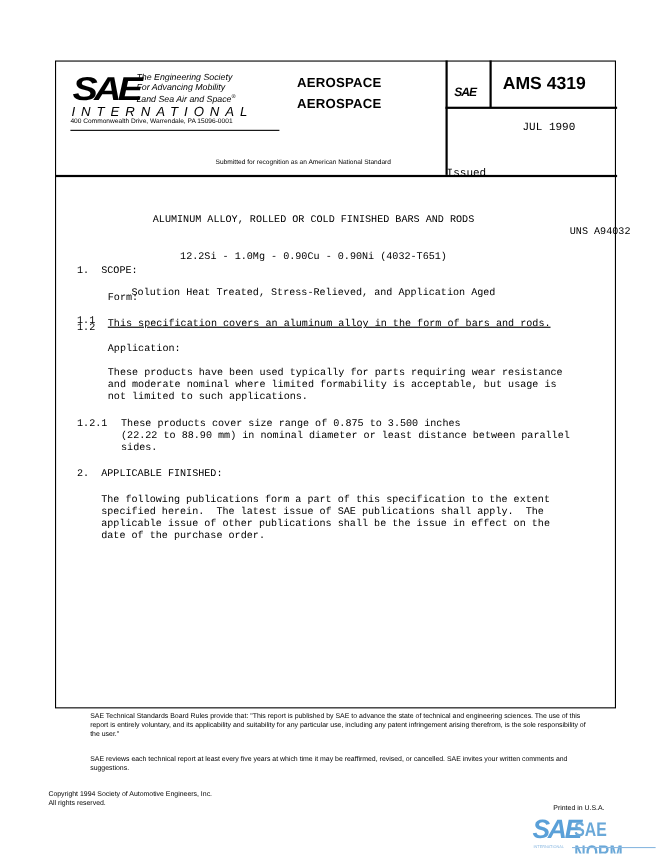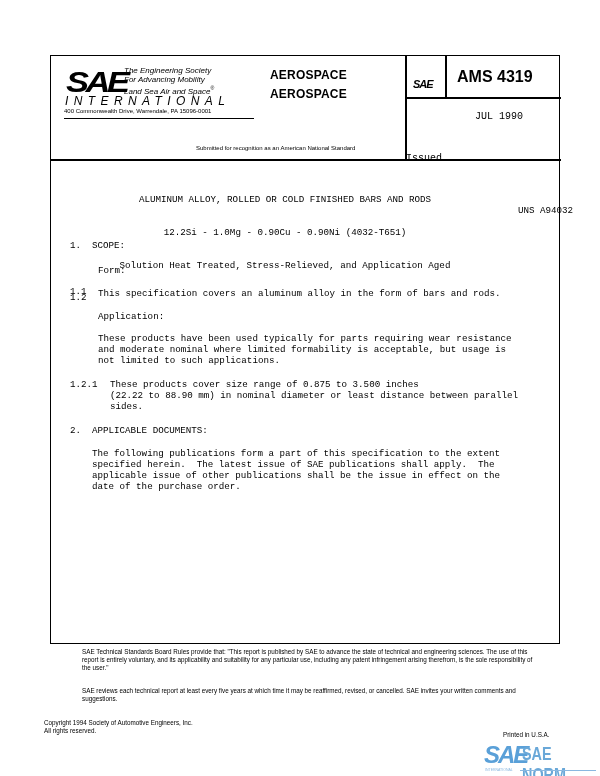--- a/index.html
+++ b/index.html
@@ -61,35 +61,35 @@
   <div>12.2Si - 1.0Mg - 0.90Cu - 0.90Ni (4032-T651)</div>
   <div>Solution Heat Treated, Stress-Relieved, and Application Aged</div>
 </div>
 <div class="abs mono body-t" style="left:482px; top:205px;margin-left:36px;">UNS A94032</div>
 
 <div class="abs mono body-t" style="left:70px; top:240px;">1.</div>
 <div class="abs mono body-t" style="left:92px; top:240px;">SCOPE:</div>
 
 <div class="abs mono body-t" style="left:70px; top:265px;margin-top:21px;">1.1</div>
 <div class="abs mono body-t" style="left:98px; top:265px;">Form:</div>
-<div class="abs mono body-t" style="left:98px; top:288px;">This specification covers an aluminum alloy in the form of bars and rods.</div>
+<div class="abs mono body-t" style="left:98px; top:288px;text-decoration:underline;">This specification covers an aluminum alloy in the form of bars and rods.</div>
 
 <div class="abs mono body-t" style="left:70px; top:292px;">1.2</div>
 <div class="abs mono body-t" style="left:98px; top:311px;">Application:</div>
 <div class="abs mono body-t" style="left:98px; top:333px;">These products have been used typically for parts requiring wear resistance
 and moderate nominal where limited formability is acceptable, but usage is
 not limited to such applications.</div>
 
 <div class="abs mono body-t" style="left:70px; top:379px;">1.2.1</div>
 <div class="abs mono body-t" style="left:110px; top:379px;font-family:Liberation Mono, monospace;">These products cover size range of 0.875 to 3.500 inches
 (22.22 to 88.90 mm) in nominal diameter or least distance between parallel
 sides.</div>
 
 <div class="abs mono body-t" style="left:70px; top:425px;">2.</div>
-<div class="abs mono body-t" style="left:92px; top:425px;">APPLICABLE DOCUMENTS:</div>
+<div class="abs mono body-t" style="left:92px; top:425px;">APPLICABLE FINISHED:</div>
 <div class="abs mono body-t" style="left:92px; top:448px;">The following publications form a part of this specification to the extent
 specified herein.  The latest issue of SAE publications shall apply.  The
 applicable issue of other publications shall be the issue in effect on the
 date of the purchase order.</div>
 
 <div class="abs sans foot" style="left:82px; top:648px; width:455px;">SAE Technical Standards Board Rules provide that: "This report is published by SAE to advance the state of technical and engineering sciences. The use of this report is entirely voluntary, and its applicability and suitability for any particular use, including any patent infringement arising therefrom, is the sole responsibility of the user."</div>
 <div class="abs sans foot" style="left:82px; top:687px; width:455px;">SAE reviews each technical report at least every five years at which time it may be reaffirmed, revised, or cancelled. SAE invites your written comments and suggestions.</div>
 <div class="abs sans foot" style="left:44px; top:719px;">Copyright 1994 Society of Automotive Engineers, Inc.</div>
 <div class="abs sans foot" style="left:44px; top:727px;">All rights reserved.</div>
 <div class="abs sans foot" style="left:503px; top:731px;">Printed in U.S.A.</div>

